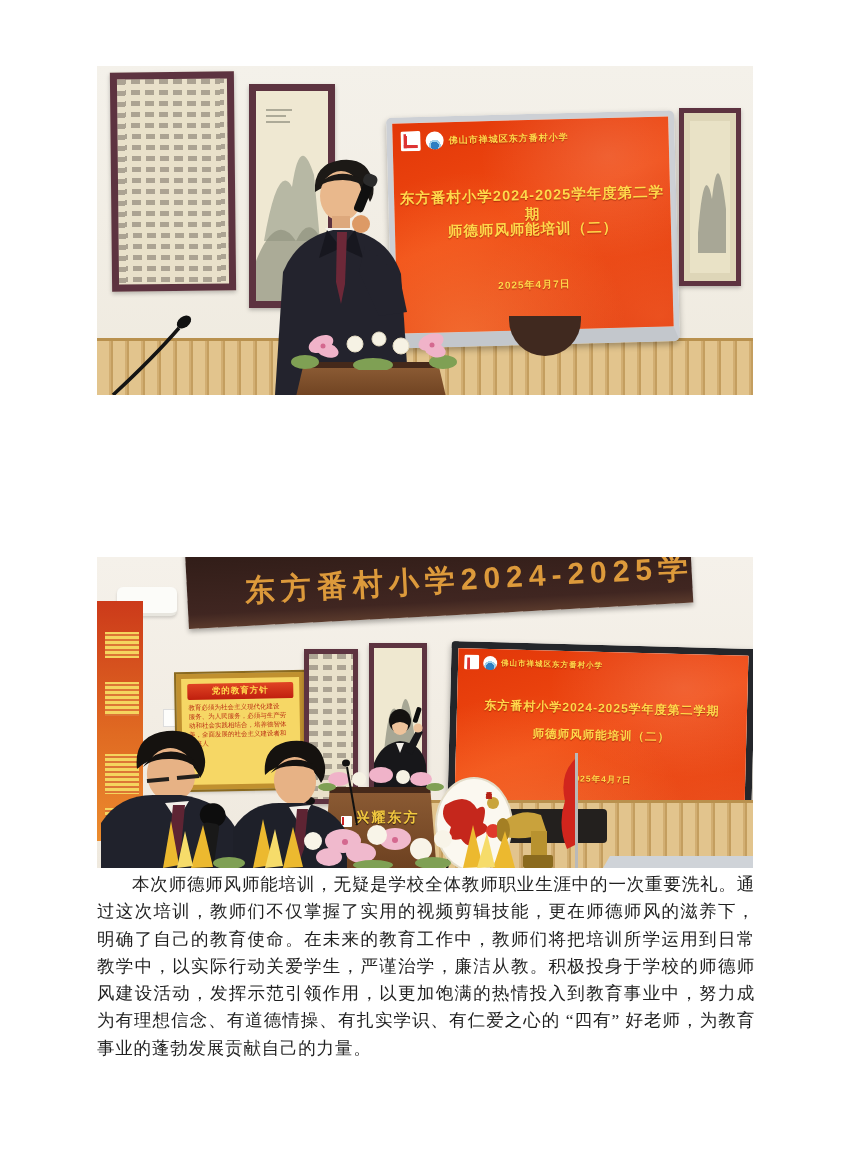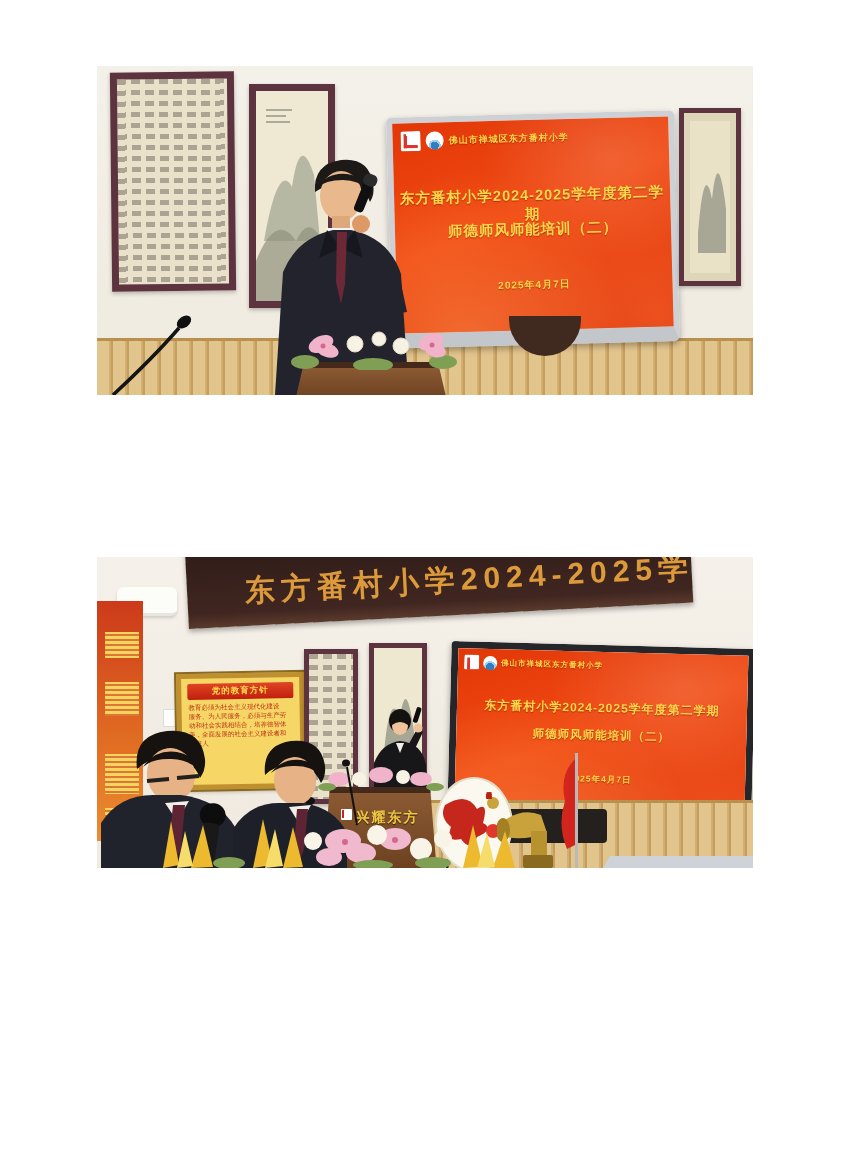--- a/index.html
+++ b/index.html
@@ -240,21 +240,21 @@
         <div class="abs slide-gold" style="top:48px;font-size:12px;">东方番村小学2024-2025学年度第二学期</div>
         <div class="abs slide-gold" style="top:76px;font-size:11.5px;">师德师风师能培训（二）</div>
         <div class="abs slide-gold" style="top:122px;font-size:8.5px;">2025年4月7日</div>
       </div>
     </div>
 
     <div class="abs wood" style="left:298px;top:243px;width:358px;height:68px;z-index:2;"></div>
     <div class="abs" style="left:390px;top:252px;width:120px;height:34px;background:#23201e;border-radius:4px;z-index:2;"></div>
 
     <div class="abs lectern" style="left:226px;top:230px;width:114px;height:81px;z-index:4;">
-      <div style="display:flex;align-items:flex-start;justify-content:center;gap:4px;margin-top:16px;">
+      <div style="display:flex;align-items:flex-end;justify-content:center;gap:4px;margin-top:16px;">
         <span style="width:11px;height:11px;background:#fff;display:inline-block;border-radius:1px;
                      background-image:linear-gradient(90deg,#c22 0 2px,transparent 2px 4px);background-size:8px 8px;background-position:1px 1px;background-repeat:no-repeat;"></span>
         <span class="lectern-label">兴耀东方</span>
       </div>
     </div>
     <svg class="abs" style="left:218px;top:208px;z-index:5;" width="130" height="28" viewBox="0 0 130 28">
       <g fill="#f0b3c9">
           <ellipse cx="24" cy="14" rx="11" ry="7"></ellipse>
           <ellipse cx="66" cy="10" rx="12" ry="8"></ellipse>
           <ellipse cx="106" cy="14" rx="11" ry="7"></ellipse>
@@ -362,14 +362,15 @@
       <g fill="#7fa054">
           <ellipse cx="96" cy="48" rx="16" ry="6"></ellipse>
           <ellipse cx="300" cy="48" rx="18" ry="6"></ellipse>
           <ellipse cx="240" cy="50" rx="20" ry="5"></ellipse>
         </g>
     </svg>
 
     <div class="abs" style="right:0;bottom:0;width:150px;height:12px;background:#cfd3d8;z-index:9;transform:skewX(-30deg);transform-origin:bottom right;"></div>
   </figure>
 
+  <p class="para para2">本次师德师风师能培训，无疑是学校全体教师职业生涯中的一次重要洗礼。通过这次培训，教师们不仅掌握了实用的视频剪辑技能，更在师德师风的滋养下，明确了自己的教育使命。在未来的教育工作中，教师们将把培训所学运用到日常教学中，以实际行动关爱学生，严谨治学，廉洁从教。积极投身于学校的师德师风建设活动，发挥示范引领作用，以更加饱满的热情投入到教育事业中，努力成为有理想信念、有道德情操、有扎实学识、有仁爱之心的 “四有”  好老师，为教育事业的蓬勃发展贡献自己的力量。</p>
 
 </div>
 
 </body></html>

